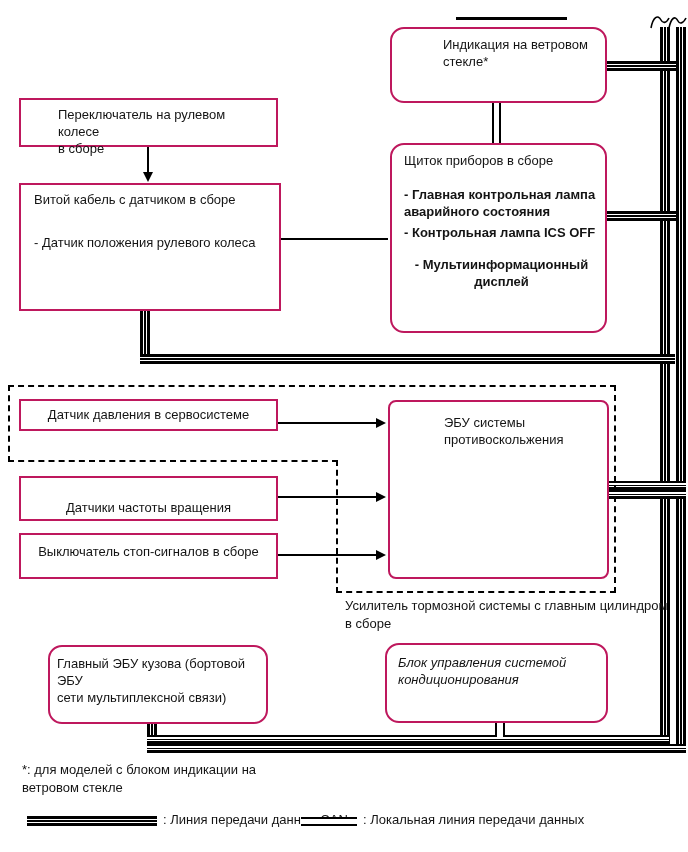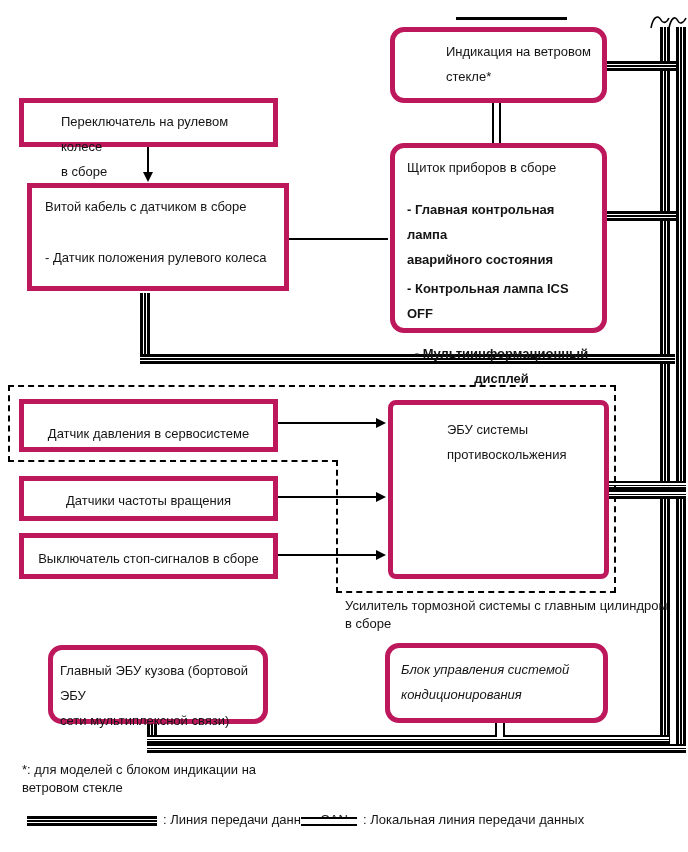--- a/index.html
+++ b/index.html
@@ -10,21 +10,21 @@
   .can-h{position:absolute;background:linear-gradient(to bottom,#000 0 27%,#fff 27% 43%,#000 43% 56%,#fff 56% 71%,#000 71% 100%);}
   .can-v{position:absolute;background:linear-gradient(to right,#000 0 27%,#fff 27% 43%,#000 43% 56%,#fff 56% 71%,#000 71% 100%);}
   
   .loc-v{position:absolute;background:linear-gradient(to right,#000 0 24%,#fff 24% 76%,#000 76% 100%);}
   .loc-h{position:absolute;background:linear-gradient(to bottom,#000 0 26%,#fff 26% 74%,#000 74% 100%);}
   .thin{position:absolute;background:#000;}
   .dash-h{position:absolute;border-top:2px dashed #000;}
   .dash-v{position:absolute;border-left:2px dashed #000;}
   .arr-r{position:absolute;width:0;height:0;border-top:5px solid transparent;border-bottom:5px solid transparent;border-left:10px solid #000;}
   .arr-d{position:absolute;width:0;height:0;border-left:5px solid transparent;border-right:5px solid transparent;border-top:10px solid #000;}
-  .bx{position:absolute;box-sizing:border-box;border:5px solid #be185d;background:#fff;line-height:25px;}
+  .bx{position:absolute;box-sizing:border-box;border:2px solid #be185d;background:#fff;line-height:17px;}
   .rd{border-radius:14px;}
   .pl{white-space:pre-line;}
   .ctr{text-align:center;}
   .lbl{position:absolute;line-height:18px;white-space:pre-line;}
   .mi{white-space:pre-line;font-weight:bold;}
 </style>
 </head>
 <body>
 
 <div class="stage">
@@ -65,28 +65,28 @@
   <div class="dash-h" style="left:8px;top:385px;width:608px;"></div>
   <div class="dash-v" style="left:614px;top:385px;height:208px;"></div>
   <div class="dash-h" style="left:336px;top:591px;width:280px;"></div>
   <div class="dash-v" style="left:336px;top:460px;height:133px;"></div>
   <div class="dash-h" style="left:8px;top:460px;width:330px;"></div>
   <div class="dash-v" style="left:8px;top:385px;height:77px;"></div>
 
   <div class="bx pl" style="left:19px;top:98px;width:259px;height:49px;padding:6px 6px 0 37px;">Переключатель на рулевом колесе
 в сборе</div>
 
-  <div class="bx" style="left:19px;top:183px;width:262px;height:108px;padding:6px 8px 0 13px;margin-left:8px;">
+  <div class="bx" style="left:19px;top:183px;width:262px;height:128px;padding:6px 8px 0 13px;">
     <div>Витой кабель с датчиком в сборе</div>
     <div style="margin-top:26px;">- Датчик положения рулевого колеса</div>
   </div>
 
-  <div class="bx ctr" style="left:19px;top:399px;width:259px;height:53px;padding-top:17px;">Датчик давления в сервосистеме</div>
+  <div class="bx ctr" style="left:19px;top:399px;width:259px;height:32px;padding-top:5px;">Датчик давления в сервосистеме</div>
 
-  <div class="bx ctr" style="left:19px;top:476px;width:259px;height:45px;padding-top:7px;">Датчики частоты вращения</div>
+  <div class="bx ctr" style="left:19px;top:476px;width:259px;height:45px;padding-top:21px;">Датчики частоты вращения</div>
 
   <div class="bx ctr" style="left:19px;top:533px;width:259px;height:46px;padding-top:8px;">Выключатель стоп-сигналов в сборе</div>
 
   <div class="bx rd pl" style="left:390px;top:27px;width:217px;height:76px;padding:7px 4px 0 51px;">Индикация на ветровом
 стекле*</div>
 
   <div class="bx rd" style="left:390px;top:143px;width:217px;height:190px;padding:7px 6px 0 12px;">
     <div>Щиток приборов в сборе</div>
     <div class="mi" style="margin-top:17px;">- Главная контрольная лампа
 аварийного состояния</div>

